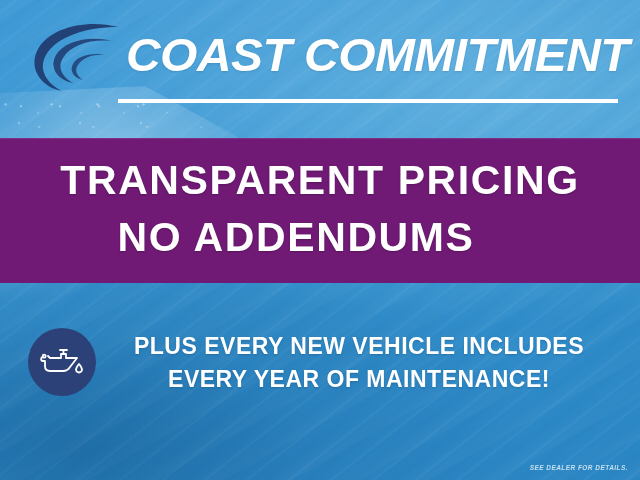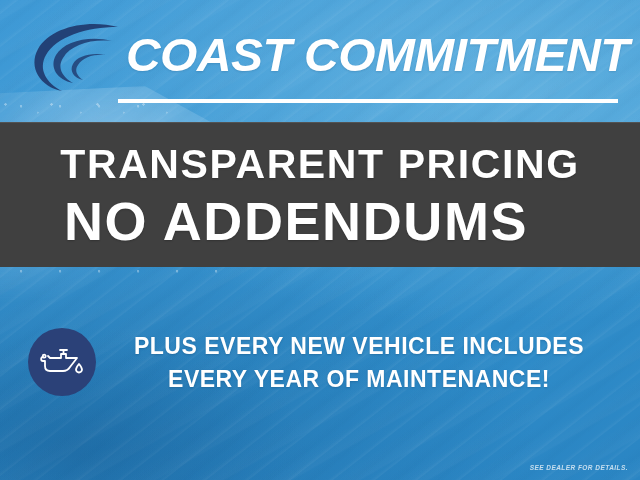--- a/index.html
+++ b/index.html
@@ -140,44 +140,44 @@
     top: 99px;
     width: 500px;
     height: 4px;
     background: #ffffff;
   }
 
   
   .band {
     position: absolute;
     left: 0;
-    top: 122px;
+    top: 138px;
     width: 640px;
     height: 145px;
-    background: #404040;
+    background: #701a75;
     box-shadow: 0 1px 0 rgba(255,255,255,.10) inset;
   }
   .band-line {
     color: #ffffff;
     text-align: center;
     font-weight: bold;
     letter-spacing: 1.6px;
     text-shadow: 0 1px 2px rgba(0,0,0,.22);
     white-space: nowrap;
   }
   .band-line-1 {
     position: absolute;
     left: 0; top: 18px; width: 640px;
     font-size: 41px;
     line-height: 48px;
   }
   .band-line-2 {
     position: absolute;
     left: 0; top: 75px; width: 592px;
-    font-size: 54px;
+    font-size: 41px;
     line-height: 48px;
   }
 
   
   .promo {
     position: absolute;
     left: 0;
     top: 320px;
     width: 528px;
     height: 90px;

